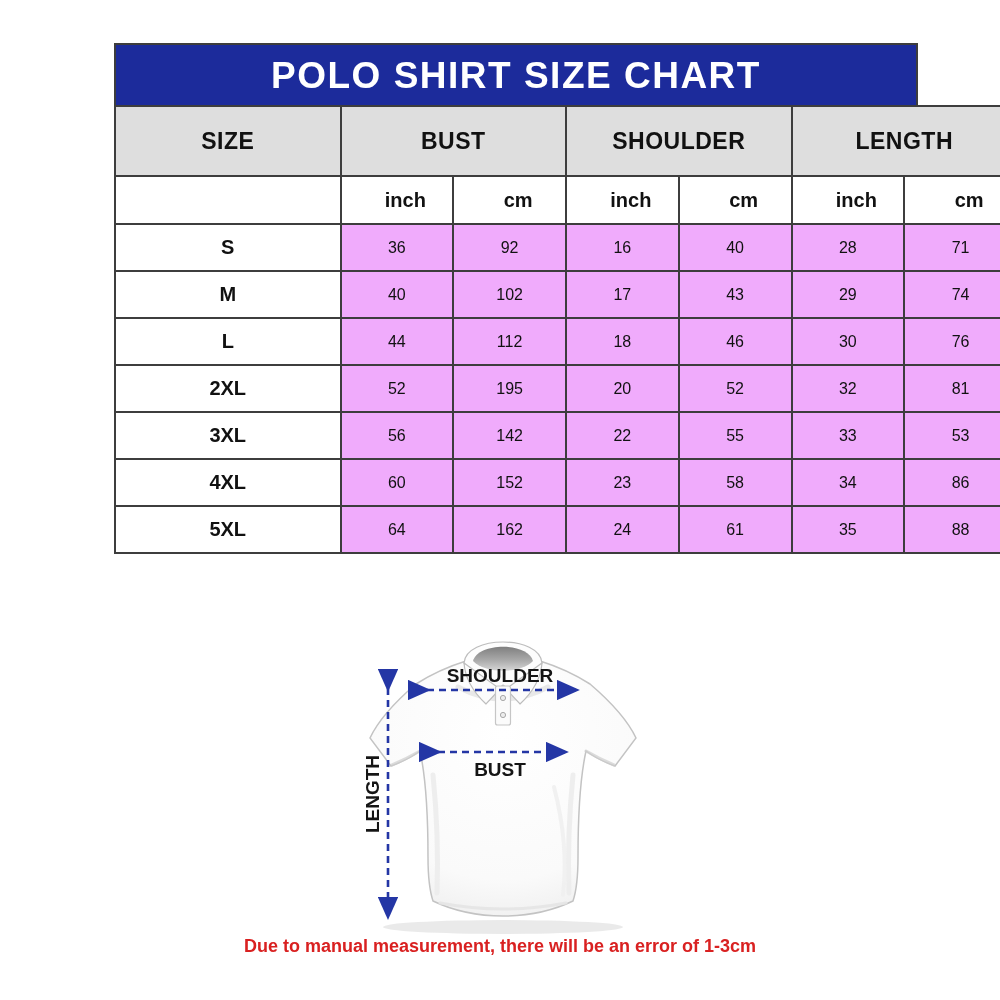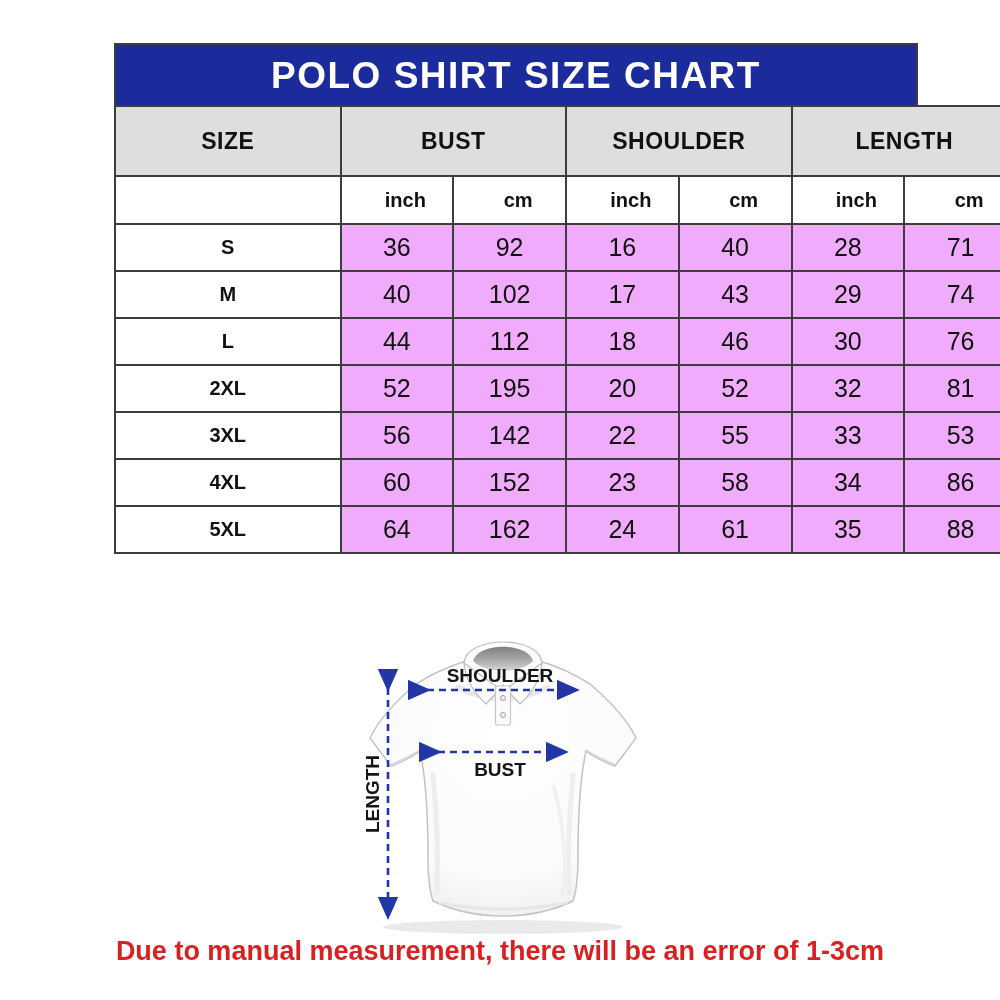--- a/index.html
+++ b/index.html
@@ -60,42 +60,42 @@
     font-weight: bold;
     padding-left: 17px;
   }
   tbody tr { height: 47px; }
   tbody th {
     font-size: 20px;
     font-weight: bold;
     background: #ffffff;
   }
   tbody td {
-    font-size: 25px;
+    font-size: 16px;
     font-weight: normal;
   }
 
   
   .diagram {
     position: absolute;
     left: 340px;
     top: 625px;
     width: 330px;
     height: 320px;
   }
 
   
   .disclaimer {
     position: absolute;
     left: 0;
     top: 936px;
     width: 1000px;
     text-align: center;
     color: #d92121;
-    font-size: 27px;
+    font-size: 18px;
     font-weight: bold;
   }
 </style>
 </head>
 <body>
 
 <div class="page">
 
   <div class="chart-wrap">
     <div class="title-bar">POLO SHIRT SIZE CHART</div>

